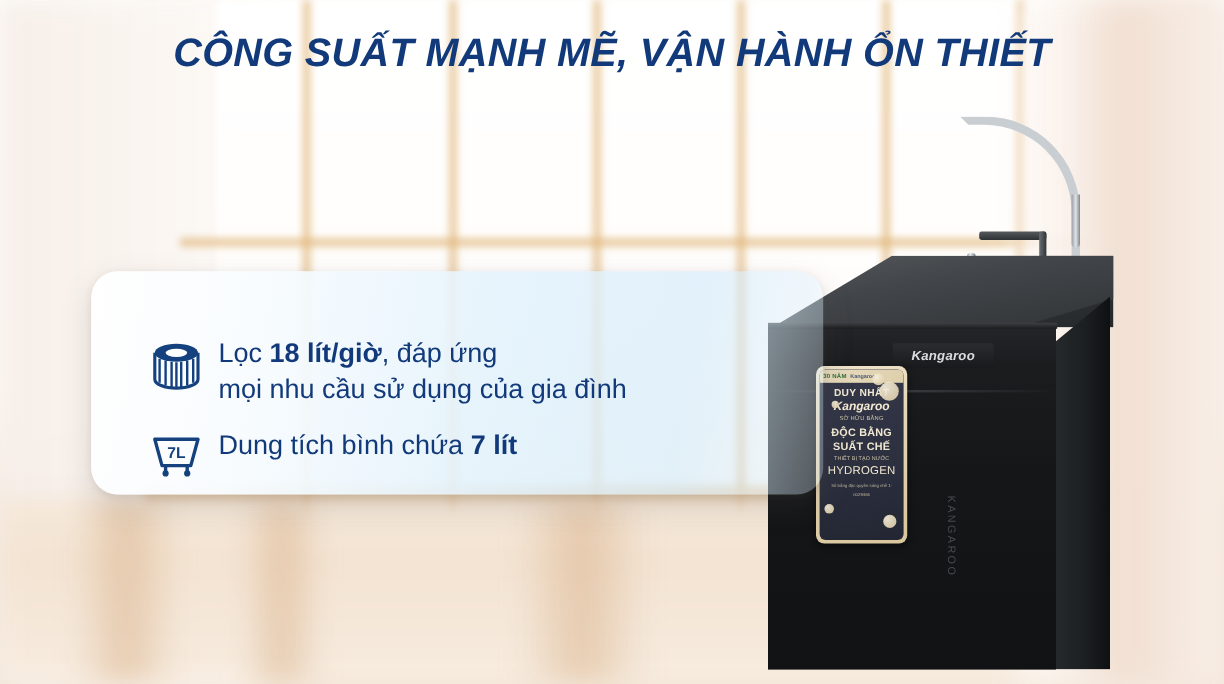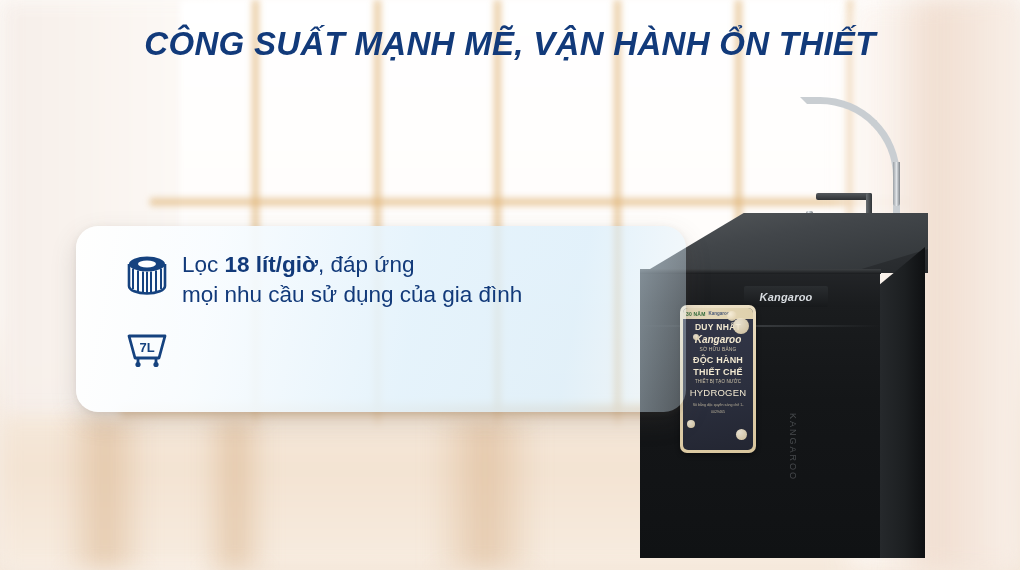--- a/index.html
+++ b/index.html
@@ -86,21 +86,21 @@
         rgba(226,242,252,.88) 55%,
         rgba(214,236,250,.70) 80%,
         rgba(225,241,252,.30) 100%);
     box-shadow:0 10px 26px rgba(90,80,70,.18), 0 2px 6px rgba(90,80,70,.10);
     z-index:30;
     overflow:hidden;
   }
   .card-rows{
     position:absolute;left:44px;top:24px;right:10px;
   }
-  .frow{display:flex;align-items:flex-start;}
+  .frow{display:flex;align-items:flex-start;margin-top:30px;}
   .frow+.frow{margin-top:16px;}
   .ficon{
     width:54px;flex:0 0 54px;
     display:flex;align-items:flex-start;justify-content:center;
     padding-top:4px;
   }
   .ftext{
     color:#123a7a;
     font-size:22.5px;line-height:30px;
     padding-left:8px;
@@ -301,22 +301,22 @@
           <u>Kangaroo</u>
         </div>
         <div class="bubble b1"></div>
         <div class="bubble b2"></div>
         <div class="bubble b3"></div>
         <div class="bubble b4"></div>
         <div class="bubble b5"></div>
         <div class="c1">DUY NHẤT</div>
         <div class="c2">Kangaroo</div>
         <div class="c3">SỞ HỮU BẰNG</div>
-        <div class="c4">ĐỘC HÀNH</div>
-        <div class="c4">THIẾT CHẾ</div>
+        <div class="c4">ĐỘC BẰNG</div>
+        <div class="c4">SUẤT CHẾ</div>
         <div class="c5">THIẾT BỊ TẠO NƯỚC</div>
         <div class="c6">HYDROGEN</div>
         <div class="c7">Số bằng độc quyền sáng chế 1-0029465</div>
       </div>
     </div>
   </div>
 
   <div class="card">
     <div class="card-rows">
 
@@ -345,18 +345,19 @@
         <div class="ficon">
           <svg width="44" height="38" viewBox="0 0 44 38" aria-hidden="true">
             <path d="M4 6 L40 6 L34 28 L10 28 Z" fill="none" stroke="#15427f" stroke-width="2.8" stroke-linejoin="round"></path>
             <line x1="13" y1="28" x2="13" y2="33" stroke="#15427f" stroke-width="2.8"></line>
             <line x1="31" y1="28" x2="31" y2="33" stroke="#15427f" stroke-width="2.8"></line>
             <circle cx="13" cy="34.5" r="2.6" fill="#15427f"></circle>
             <circle cx="31" cy="34.5" r="2.6" fill="#15427f"></circle>
             <text x="22" y="22" text-anchor="middle" font-family="Liberation Sans, sans-serif" font-size="13" font-weight="bold" fill="#15427f">7L</text>
           </svg>
         </div>
+        <div class="ftext"><span>Dung tích bình chứa </span><b>7 lít</b></div>
       </div>
 
     </div>
   </div>
 
 </div>
 
 </body></html>

